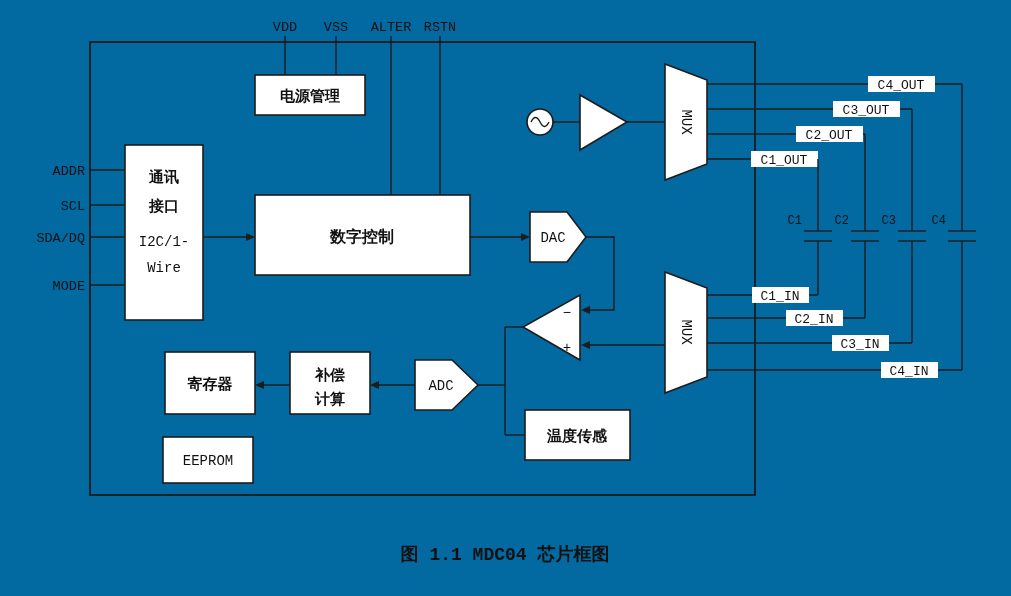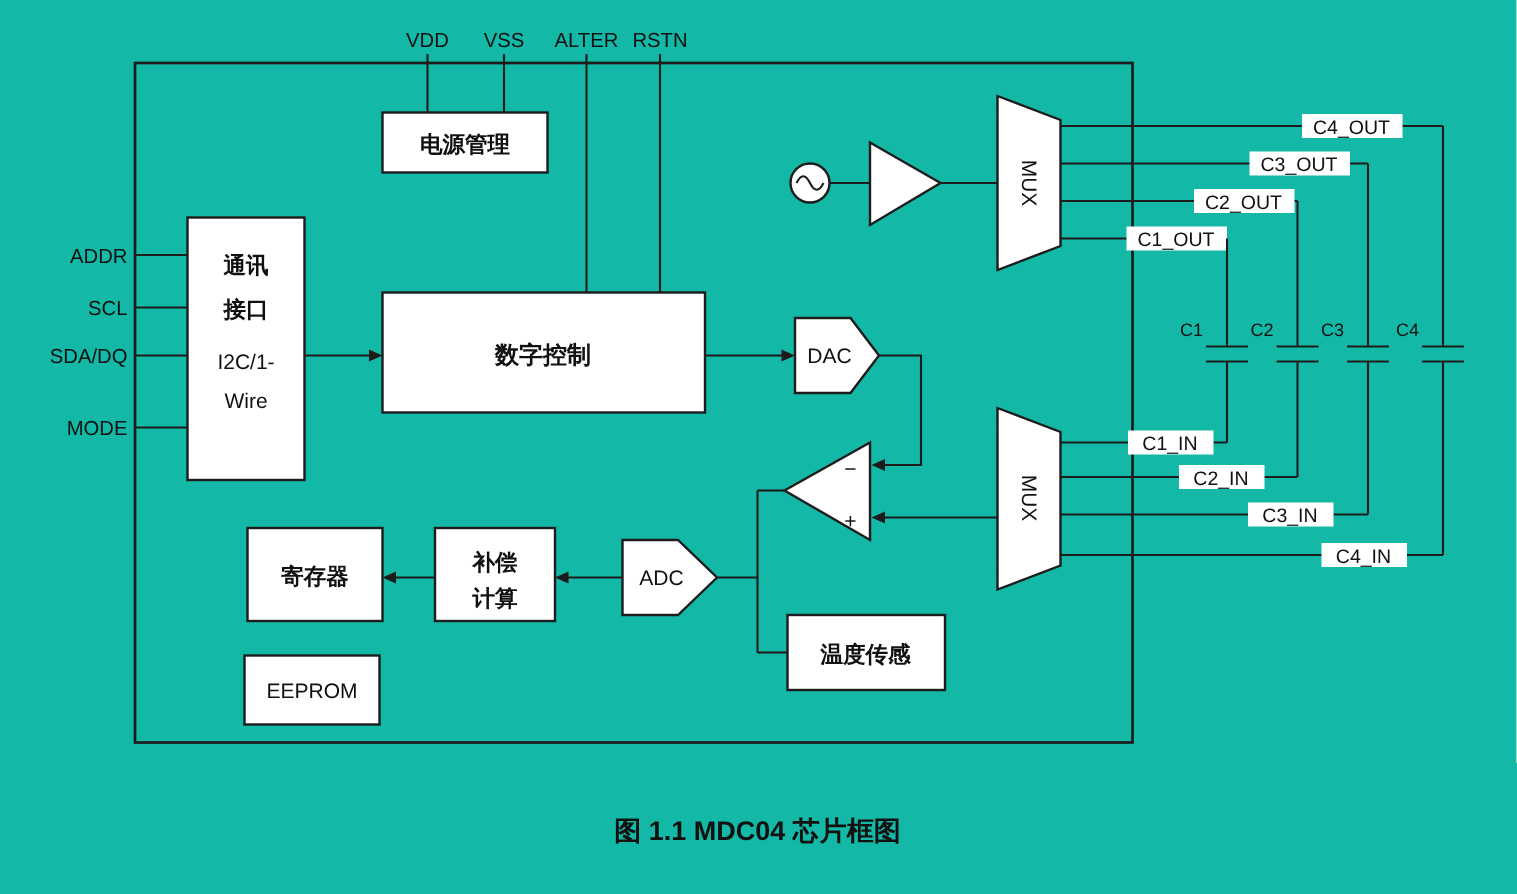--- a/index.html
+++ b/index.html
@@ -1,17 +1,17 @@
 <!DOCTYPE html>
 <html><head>
 <meta charset="utf-8">
 <style>
   html,body{margin:0;padding:0;background:#ffffff;}
-  .page{position:relative;width:1011px;height:596px;background:#14b8a6;
-        font-family:Liberation Sans, sans-serif;}
+  .page{position:relative;width:1011px;height:596px;background:#0369a1;
+        font-family:Liberation Mono, monospace;}
   svg{display:block;}
   .box{fill:#ffffff;stroke:#1c1c1c;stroke-width:1.6;}
   .shape{fill:#ffffff;stroke:#1c1c1c;stroke-width:1.6;}
   .wire{stroke:#1c1c1c;stroke-width:1.4;fill:none;}
   .outer{fill:none;stroke:#1c1c1c;stroke-width:1.8;}
   .ah{fill:#1c1c1c;stroke:none;}
   text{fill:#111111;}
   .pin{font-size:13.5px;}
   .lbl{font-size:13px;}
   .sm{font-size:12px;}

